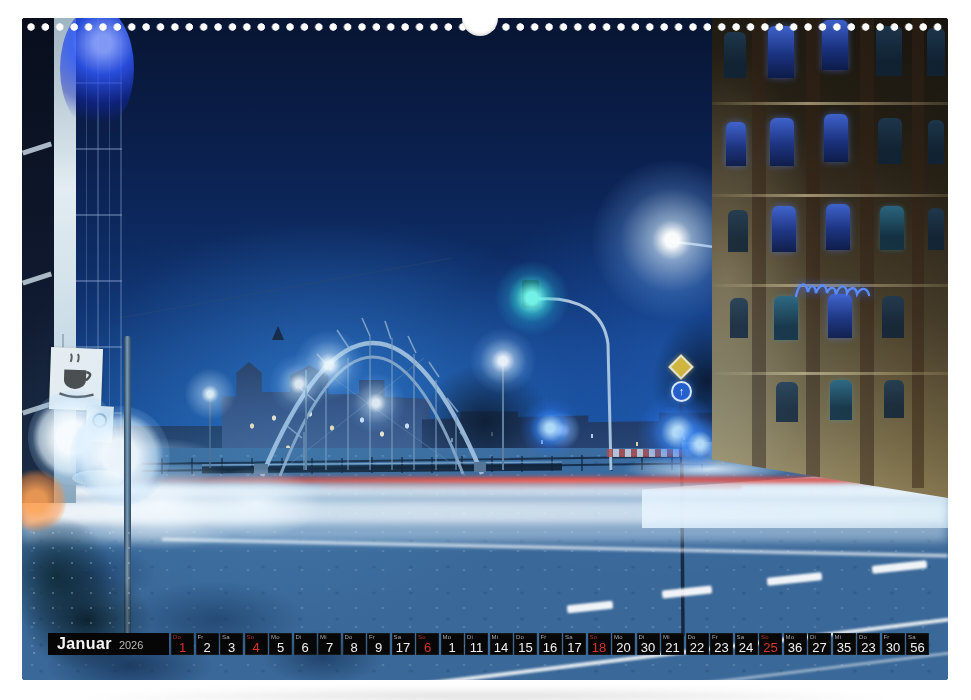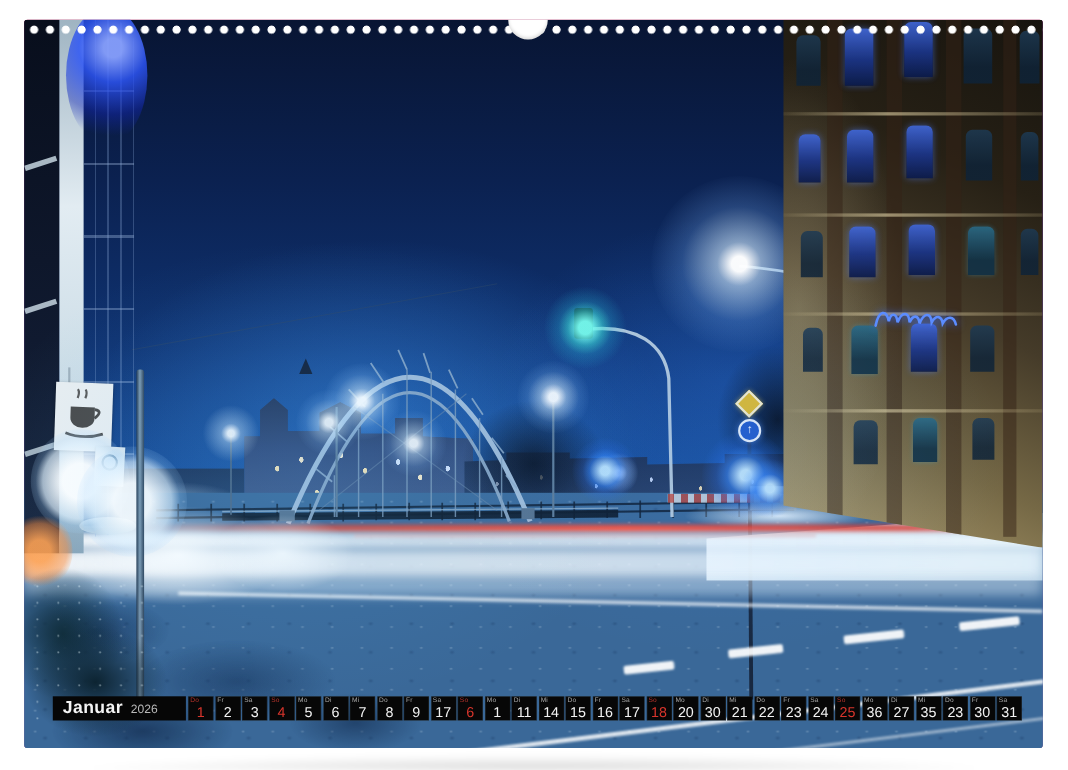--- a/index.html
+++ b/index.html
@@ -392,19 +392,19 @@
       <div class="day-cell">
         <span class="wd">Do</span>
         <span class="num">23</span>
       </div>
       <div class="day-cell">
         <span class="wd">Fr</span>
         <span class="num">30</span>
       </div>
       <div class="day-cell">
         <span class="wd">Sa</span>
-        <span class="num">31</span>
+        <span class="num">56</span>
       </div>
     </div>
 
 </div>
 
 <div class="sheet-shadow"></div>
 
 </body></html>

